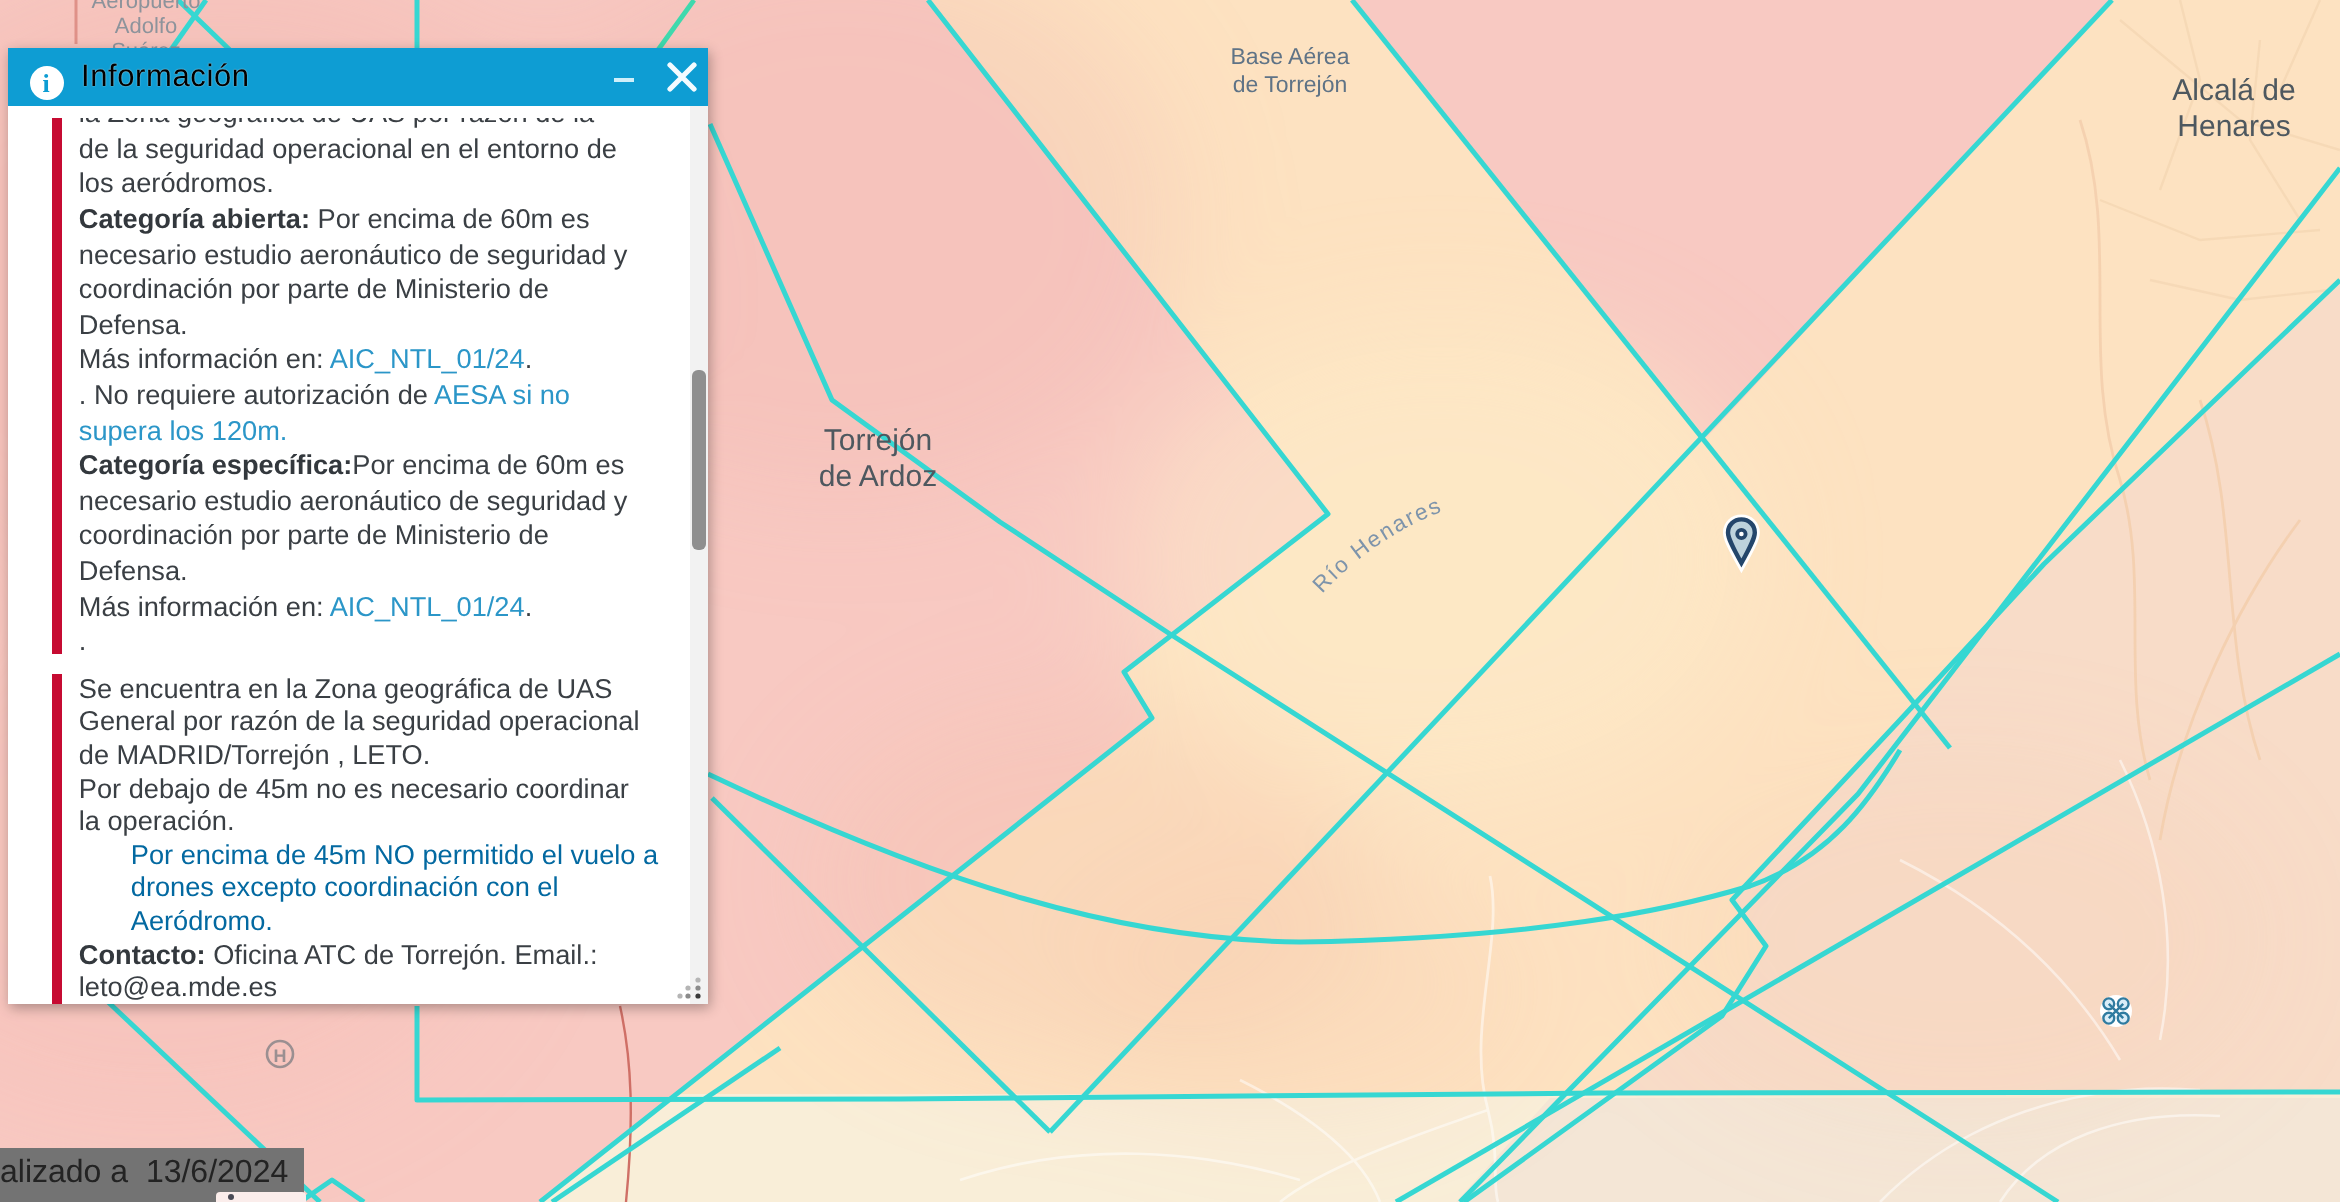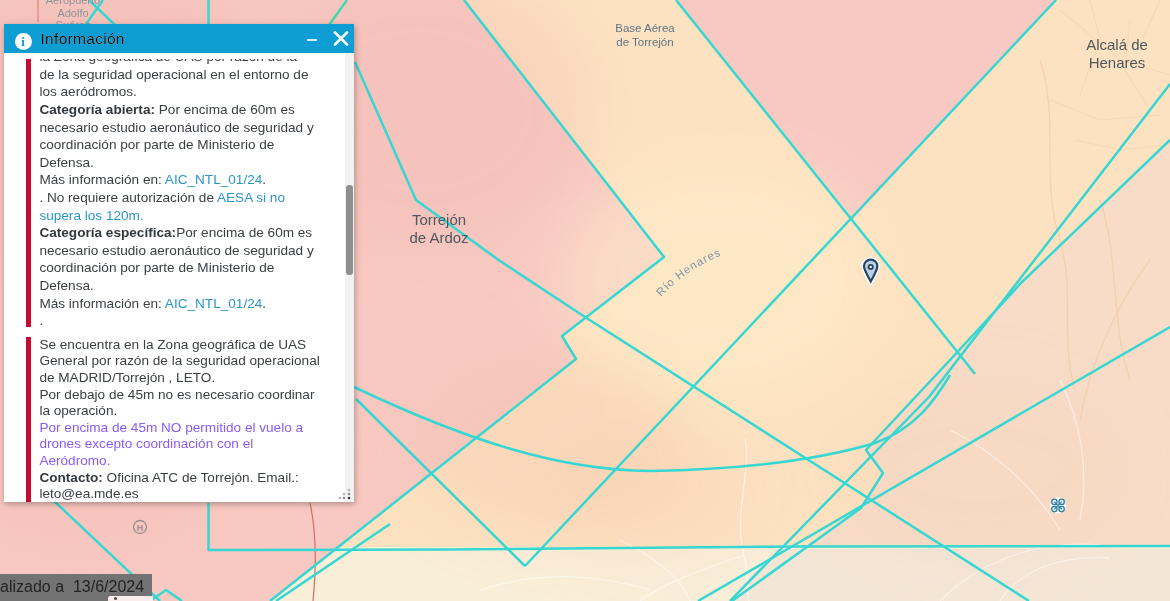--- a/index.html
+++ b/index.html
@@ -9,21 +9,21 @@
   .phead{position:absolute;left:0;top:0;right:0;height:29px;background:#0e9dd3;}
   .picon{position:absolute;left:10.5px;top:9.3px;width:17px;height:17px;border-radius:50%;background:#fff;text-align:center;line-height:17px;font-family:"Liberation Serif",serif;font-weight:bold;font-size:13px;color:#0e9dd3;}
   .ptitle{position:absolute;left:36.5px;top:5.5px;font-size:15.5px;color:#000000;letter-spacing:.3px;text-shadow:0 0 .6px #ebf9ff;}
   .pmin{position:absolute;left:303px;top:14.5px;width:10px;height:2.4px;background:#cfeffa;}
   .pclose{position:absolute;left:329px;top:6.5px;}
   .pbody{position:absolute;left:0;top:29px;right:0;bottom:0;overflow:hidden;background:#fff;text-decoration:underline;}
   .bar{position:absolute;left:21.5px;width:5.3px;background:#c60b32;}
   .tl{position:absolute;left:35.4px;width:300px;font-size:13.6px;color:#3a3f44;white-space:nowrap;}
   .tl b{font-weight:bold;color:#33383d;}
   .tl a{color:#2b96c8;text-decoration:none;}
-  .red{color:#8b5cf6;}
+  .red{color:#0369a1;margin-left:26px;}
   .strack{position:absolute;left:341px;top:0;bottom:0;width:9px;background:#f2f2f2;}
   .sthumb{position:absolute;left:342px;width:6.5px;height:90px;border-radius:3px;background:#8f8f8f;}
   .datebox{position:absolute;left:0;top:574px;width:152px;height:27px;background:#737373;}
   .datebox span{position:absolute;left:0px;top:4px;font-size:16px;color:#232323;}
   .bluebar{position:absolute;left:108px;top:596px;width:45px;height:5px;background:#fbedeb;border-radius:2px 2px 0 0;}
 </style>
 </head>
 <body>
 <div id="stage">
 

